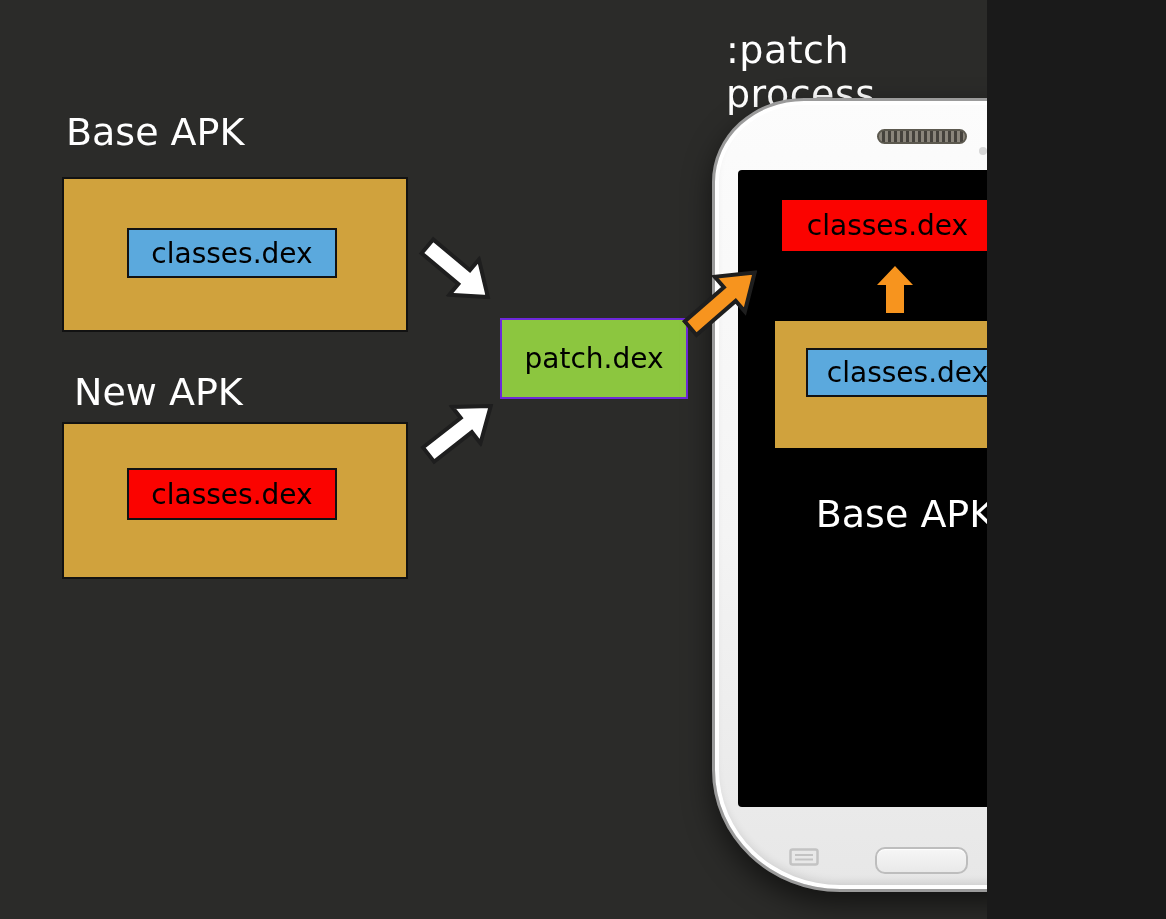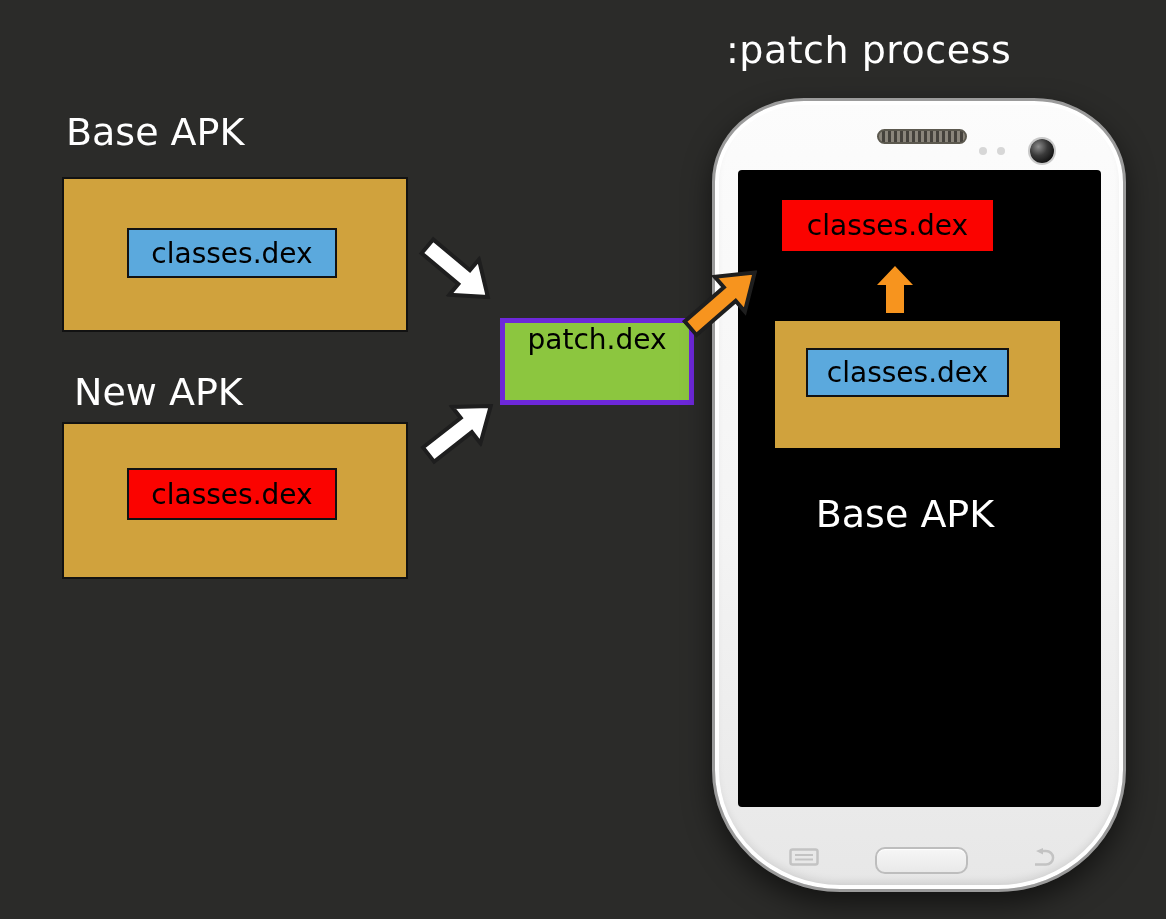--- a/index.html
+++ b/index.html
@@ -1,17 +1,17 @@
 <!DOCTYPE html>
 <html><head>
 <meta charset="utf-8">
 <style>
   html,body{margin:0;padding:0;background:#1a1a1a;}
   .stage{
-    position:relative; width:1166px; height:919px; overflow:hidden;
+    position:relative; width:987px; height:919px; overflow:hidden;
     background:#2b2b29;
     font-family:"DejaVu Sans","Liberation Sans",sans-serif;
   }
   .abs{position:absolute;}
   
   .slide-title{
     left:726px; top:28px; font-size:38px; color:#ffffff; letter-spacing:.5px;
   }
   .group-label{font-size:38px; color:#ffffff;}
   .lbl-base{left:66px; top:110px;}
@@ -23,22 +23,22 @@
   .box-base{left:62px; top:177px; width:342px; height:151px;}
   .box-new{left:62px; top:422px; width:342px; height:153px;}
   .dex-box{
     display:flex; align-items:center; justify-content:center;
     font-size:28px; color:#000; border:2px solid #121212;
   }
   .dex-blue{background:#5ba9dd;}
   .dex-red{background:#fb0300;}
   .patch-box{
     left:500px; top:318px; width:184px; height:77px;
-    background:#8cc63f; border:5px solid #6d28d9;
-    display:flex; justify-content:center;
+    background:#8cc63f; border:2px solid #6d28d9;
+    display:flex; align-items:center; justify-content:center;
     font-size:28px; color:#000;
   }
   
   .arrow-svg{display:block;}
   .arrow1{left:416px; top:246px; transform:rotate(40deg);}
   .arrow2{left:418px; top:404px; transform:rotate(-38deg);}
   .arrow3{left:678px; top:273px; transform:rotate(-41deg); z-index:6;}
   
   .phone{
     left:712px; top:98px; width:414px; height:794px;

